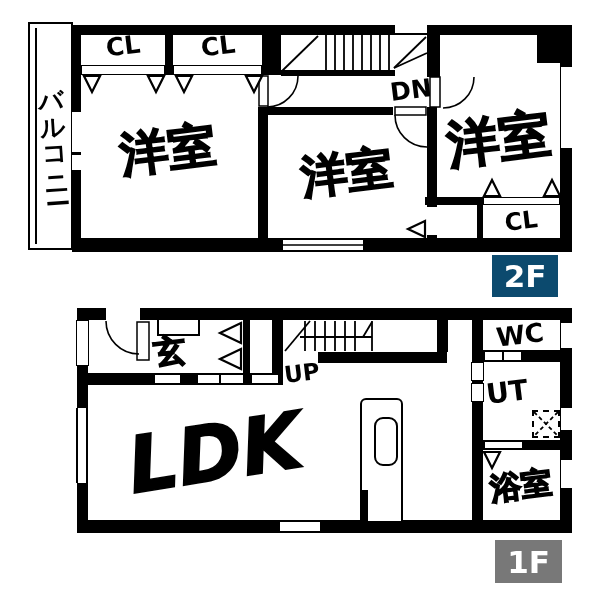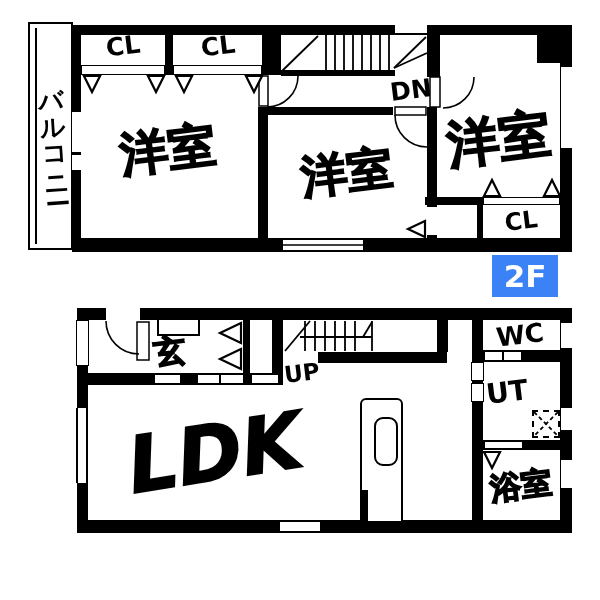--- a/index.html
+++ b/index.html
@@ -59,21 +59,21 @@
   <div class="track" style="left:483px;top:197px;width:77px;height:8px;"></div>
 
   <div class="lbl" style="left:123px;top:46px;font-size:25px;">CL</div>
   <div class="lbl" style="left:218px;top:46px;font-size:25px;">CL</div>
   <div class="lbl" style="left:411px;top:90px;font-size:25px;">DN</div>
   <div class="lbl heavy" style="left:168px;top:150px;font-size:48px;">洋室</div>
   <div class="lbl heavy" style="left:347px;top:173px;font-size:46px;">洋室</div>
   <div class="lbl heavy" style="left:499px;top:140px;font-size:52px;">洋室</div>
   <div class="lbl" style="left:521px;top:221px;font-size:24px;">CL</div>
 
-  <div class="badge" style="left:492px;top:255px;width:66px;height:42px;background:#3b82f6;">2F</div>
+  <div class="badge" style="left:492px;top:255px;width:66px;height:42px;background:#0c4a6e;">2F</div>
 
   <div class="wall" style="left:77px;top:308px;width:495px;height:12px;"></div>
   <div class="wall" style="left:77px;top:520px;width:495px;height:13px;"></div>
   <div class="wall" style="left:77px;top:364px;width:11px;height:44px;"></div>
   <div class="wall" style="left:77px;top:483px;width:11px;height:37px;"></div>
   <div class="wall" style="left:560px;top:308px;width:12px;height:225px;"></div>
   <div class="wall" style="left:77px;top:373px;width:206px;height:12px;"></div>
   <div class="wall" style="left:243px;top:320px;width:7px;height:53px;"></div>
   <div class="wall" style="left:272px;top:308px;width:11px;height:69px;"></div>
   <div class="wall" style="left:318px;top:352px;width:129px;height:11px;"></div>
@@ -105,20 +105,21 @@
   <div class="wall" style="left:360px;top:490px;width:8px;height:33px;"></div>
   <div class="washer" style="left:532px;top:410px;width:28px;height:28px;"></div>
 
   <div class="lbl heavy" style="left:170px;top:352px;font-size:32px;">玄</div>
   <div class="lbl" style="left:302px;top:373px;font-size:23px;">UP</div>
   <div class="lbl heavy" style="left:215px;top:453px;font-size:78px;font-style:italic;transform:translate(-50%,-50%) rotate(-9deg);">LDK</div>
   <div class="lbl" style="left:520px;top:335px;font-size:26px;">WC</div>
   <div class="lbl" style="left:507px;top:392px;font-size:28px;">UT</div>
   <div class="lbl heavy" style="left:521px;top:486px;font-size:31px;">浴室</div>
 
+  <div class="badge" style="left:495px;top:540px;width:67px;height:43px;background:#787878;">1F</div>
 
   <svg width="600" height="600" viewBox="0 0 600 600">
 
     <g stroke="#000" stroke-width="1.8">
       <line x1="282" y1="71" x2="318" y2="36"></line>
       <line x1="326" y1="35" x2="326" y2="70"></line>
         <line x1="335" y1="35" x2="335" y2="70"></line>
       <line x1="344" y1="35" x2="344" y2="70"></line>
         <line x1="353" y1="35" x2="353" y2="70"></line>
       <line x1="362" y1="35" x2="362" y2="70"></line>

